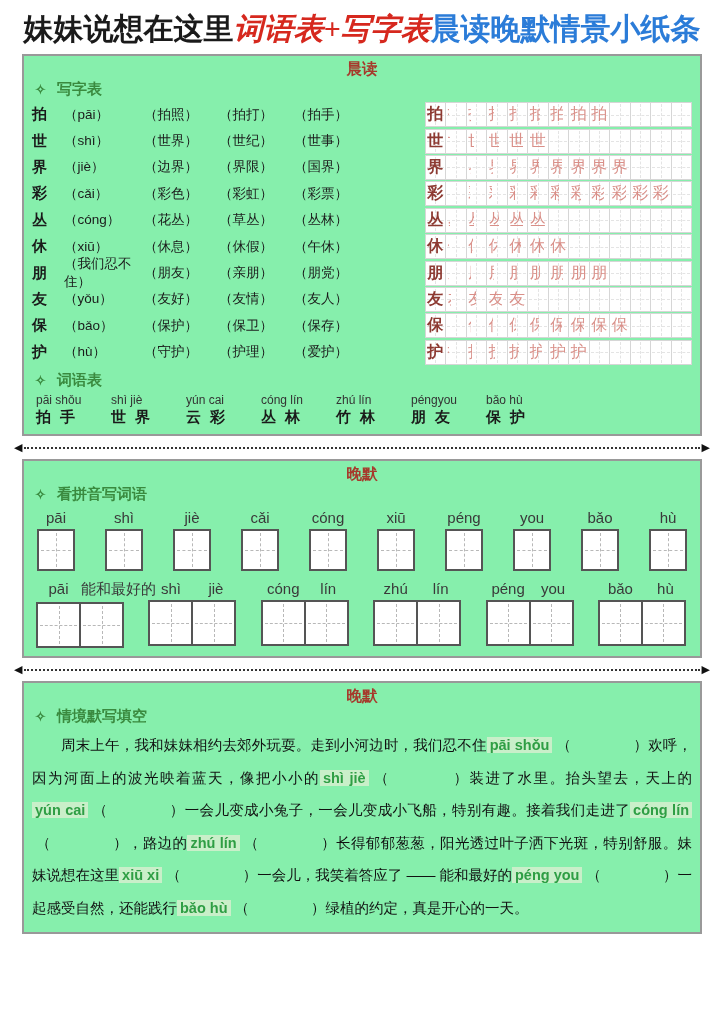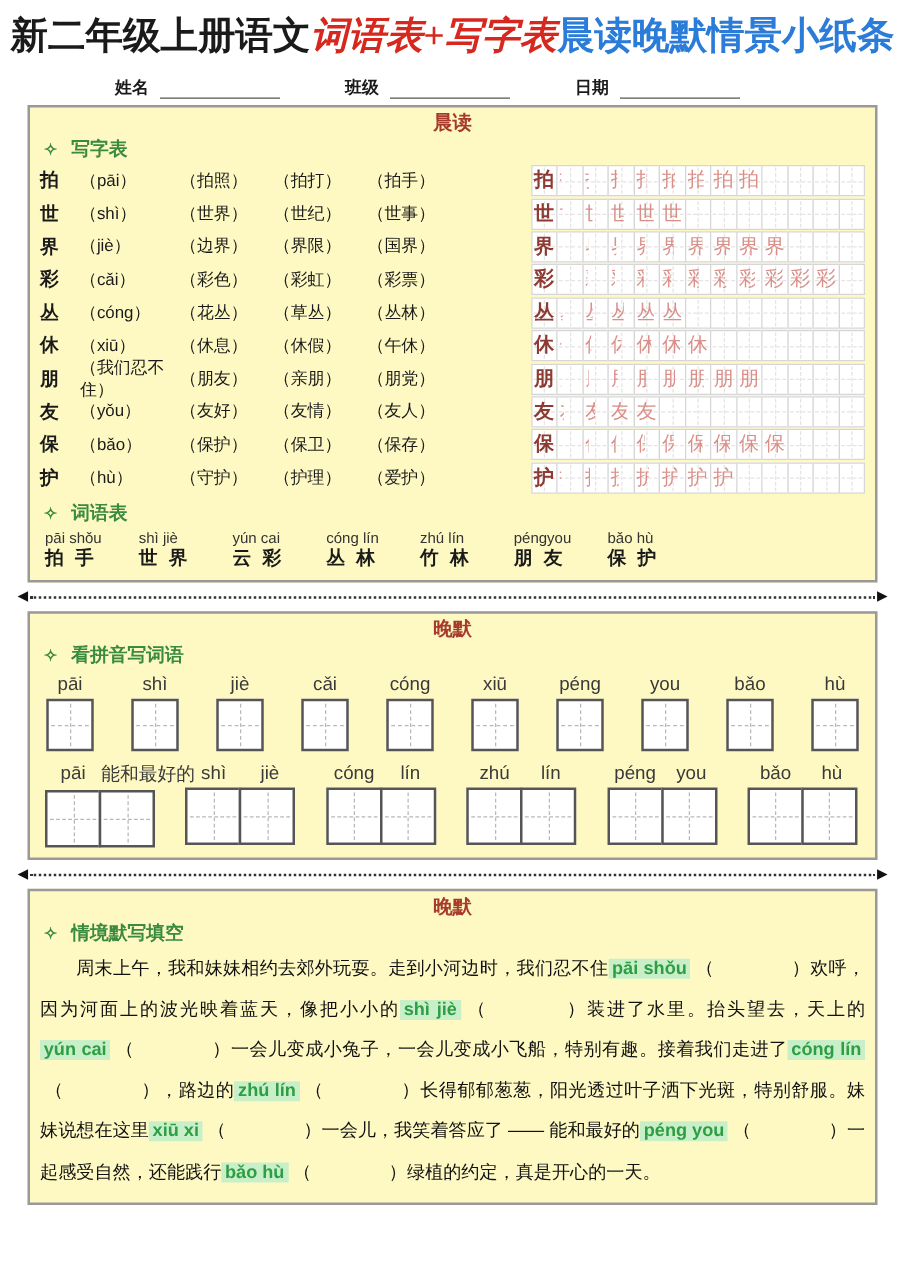--- a/index.html
+++ b/index.html
@@ -17,21 +17,21 @@
   .t-red{color:var(--title_red);font-style:italic;} .t-blue{color:var(--title_blue);font-family:Liberation Mono, monospace;}
 
   .fields{display:flex;margin:12px 0 0 92px;gap:52px;font-size:13.5px;font-weight:700;
           font-family:"Liberation Serif",serif;}
   .field{display:flex;align-items:flex-end;gap:9px;}
   .fline{display:inline-block;width:96px;height:15px;border-bottom:1.5px solid #555;}
 
   .lesson{text-align:center;color:var(--header_red);font-weight:700;font-size:15.5px;
           font-family:"Liberation Serif",serif;margin-top:7px;}
 
-  .box{margin:5px 22px 0;border:2px solid #999;padding:3px 8px 8px;background:#fef9c3;}
+  .box{margin:5px 22px 0;border:2px solid #999;padding:3px 8px 8px;background:#86efac;}
   .box-header{text-align:center;color:var(--header_red);font-weight:700;font-size:15.5px;
               line-height:19px;font-family:"Liberation Serif",serif;}
   .sec-title{color:var(--green);font-weight:700;font-size:15px;font-family:"Liberation Serif",serif;
              display:flex;align-items:center;gap:11px;margin:2px 0 3px 3px;}
   .diamond{font-size:13px;line-height:1;}
 
   
   .xzb-row{display:flex;align-items:center;height:26.4px;}
   .xzb-char{width:32px;font-size:15px;font-weight:600;}
   .xzb-py{width:80px;font-size:13.5px;}
@@ -76,36 +76,22 @@
   .passage{font-size:14.5px;line-height:32.5px;text-align:justify;text-indent:2em;margin-top:2px;color:#111;}
   .hl{background:var(--hl_bg);color:var(--hl_text);font-weight:700;padding:0 3px;white-space:nowrap;}
   .blank{white-space:nowrap;margin-left:4px;}
   .blank .gap{display:inline-block;width:62px;}
 </style>
 </head>
 <body>
 
 <div class="page">
 
-  <h1 class="title"><span class="t-black">新二年级上册语文</span><span class="t-red">词语表+写字表</span><span class="t-blue">晨读晚默情景小纸条</span></h1>
-
-  <div class="fields">
-    <span class="field">
-        <span>姓名</span>
-        <span class="fline"></span>
-      </span>
-    <span class="field">
-        <span>班级</span>
-        <span class="fline"></span>
-      </span>
-    <span class="field">
-        <span>日期</span>
-        <span class="fline"></span>
-      </span>
-  </div>
+  <h1 class="title"><span class="t-black">妹妹说想在这里</span><span class="t-red">词语表+写字表</span><span class="t-blue">晨读晚默情景小纸条</span></h1>
+
 
 
   <section class="box box1">
     <div class="box-header">晨读</div>
     <div class="sec-title">
       <span class="diamond">✧</span>
       <span>写字表</span>
     </div>
     <div id="xzb-rows">
         <div class="xzb-row">

